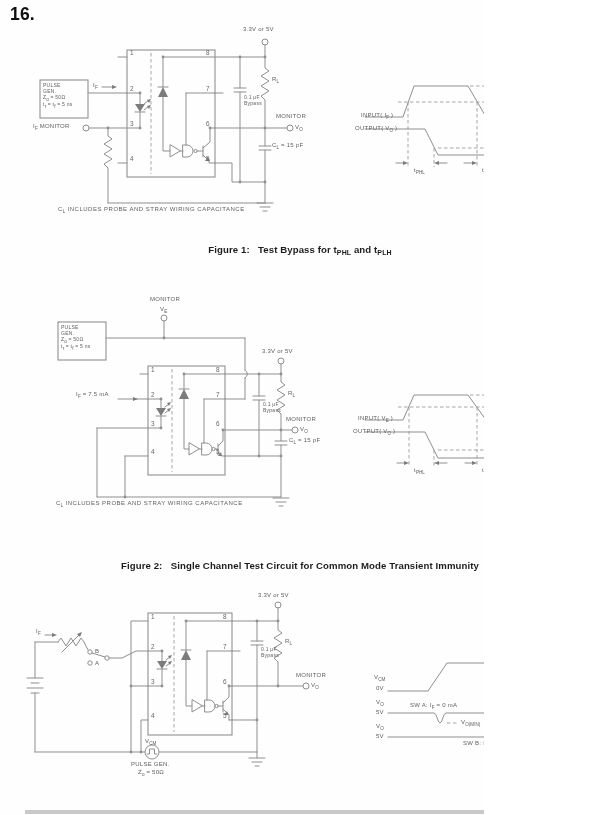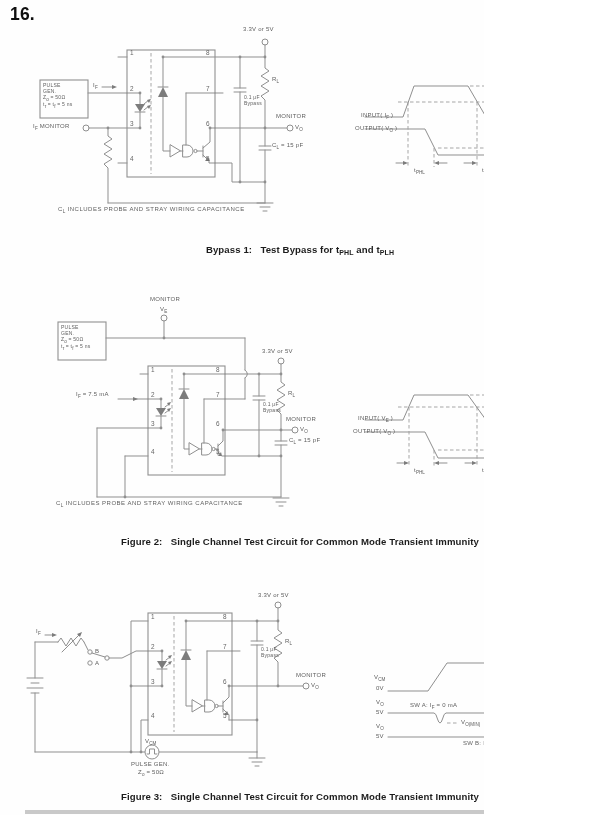--- a/index.html
+++ b/index.html
@@ -236,21 +236,21 @@
 
 <div class="lb" style="left:361px;top:112px"><span>INPUT( I</span><sub>F</sub><span> )</span></div>
 <div class="lb" style="left:355px;top:125px"><span>OUTPUT( V</span><sub>O</sub><span> )</span></div>
 <div class="lb" style="left:511px;top:82px"><span>I</span><sub>F</sub><span> = 7.5 mA</span></div>
 <div class="lb" style="left:511px;top:98px"><span>I</span><sub>F</sub><span> = 3.75 mA</span></div>
 <div class="lb" style="left:524px;top:144px"><span>1.5 V</span></div>
 <div class="lb" style="left:414px;top:167px"><span>t</span><sub>PHL</sub></div>
 <div class="lb" style="left:482px;top:167px"><span>t</span><sub>PLH</sub></div>
 
 <div class="cap" style="top:244px">
-  <span>Bypass 1:</span>&nbsp;&nbsp;&nbsp;<span>Test Bypass for t</span><sub>PHL</sub><span> and t</span><sub>PLH</sub>
+  <span>Figure 1:</span>&nbsp;&nbsp;&nbsp;<span>Test Bypass for t</span><sub>PHL</sub><span> and t</span><sub>PLH</sub>
 </div>
 
 <div class="lb" style="left:150px;top:296px"><span>MONITOR</span></div>
 <div class="lb" style="left:160px;top:306px"><span>V</span><sub>E</sub></div>
 <div class="lb sm" style="left:61px;top:325px">
   <span>PULSE</span><br>
   <span>GEN.</span><br>
   <span>Z</span><sub>o</sub><span> = 50Ω</span><br>
   <span>t</span><sub>r</sub><span> = t</span><sub>f</sub><span> = 5 ns</span>
 </div>
@@ -272,21 +272,21 @@
 <div class="lb" style="left:56px;top:500px;letter-spacing:.5px"><span>C</span><sub>L</sub><span>  INCLUDES PROBE AND STRAY WIRING CAPACITANCE</span></div>
 
 <div class="lb" style="left:358px;top:415px"><span>INPUT( V</span><sub>E</sub><span> )</span></div>
 <div class="lb" style="left:353px;top:428px"><span>OUTPUT( V</span><sub>O</sub><span> )</span></div>
 <div class="lb" style="left:511px;top:391px"><span>3.0 V</span></div>
 <div class="lb" style="left:511px;top:403px"><span>1.5 V</span></div>
 <div class="lb" style="left:524px;top:446px"><span>1.5 V</span></div>
 <div class="lb" style="left:414px;top:467px"><span>t</span><sub>PHL</sub></div>
 <div class="lb" style="left:482px;top:467px"><span>t</span><sub>PLH</sub></div>
 
-<div class="cap" style="top:536px">
+<div class="cap" style="top:560px">
   <span>Figure 2:</span>&nbsp;&nbsp;&nbsp;<span>Single Channel Test Circuit for Common Mode Transient Immunity</span>
 </div>
 
 <div class="lb" style="left:258px;top:592px"><span>3.3V or 5V</span></div>
 <div class="lb" style="left:36px;top:628px"><span>I</span><sub>F</sub></div>
 <div class="lb" style="left:95px;top:648px"><span>B</span></div>
 <div class="lb" style="left:95px;top:660px"><span>A</span></div>
 <div class="lb pin" style="left:151px;top:613px"><span>1</span></div>
 <div class="lb pin" style="left:151px;top:643px"><span>2</span></div>
 <div class="lb pin" style="left:151px;top:678px"><span>3</span></div>
@@ -310,19 +310,16 @@
 <div class="lb" style="left:376px;top:709px"><span>5V</span></div>
 <div class="lb" style="left:410px;top:702px"><span>SW A: I</span><sub>F</sub><span> = 0 mA</span></div>
 <div class="lb" style="left:461px;top:719px"><span>V</span><sub>O(MIN)</sub></div>
 <div class="lb" style="left:531px;top:707px"><span>CM</span><sub>H</sub></div>
 <div class="lb" style="left:376px;top:723px"><span>V</span><sub>O</sub></div>
 <div class="lb" style="left:376px;top:733px"><span>5V</span></div>
 <div class="lb" style="left:517px;top:722px"><span>V</span><sub>O(MAX)</sub></div>
 <div class="lb" style="left:531px;top:732px"><span>CM</span><sub>L</sub></div>
 <div class="lb" style="left:463px;top:740px"><span>SW B: I</span><sub>F</sub><span> = 7.5 mA</span></div>
 
-<div class="cap" style="top:791px">
-  <span>Figure 3:</span>&nbsp;&nbsp;&nbsp;<span>Single Channel Test Circuit for Common Mode Transient Immunity</span>
-</div>
 
 <div class="bar"></div>
 
 </div>
 
 </body></html>

